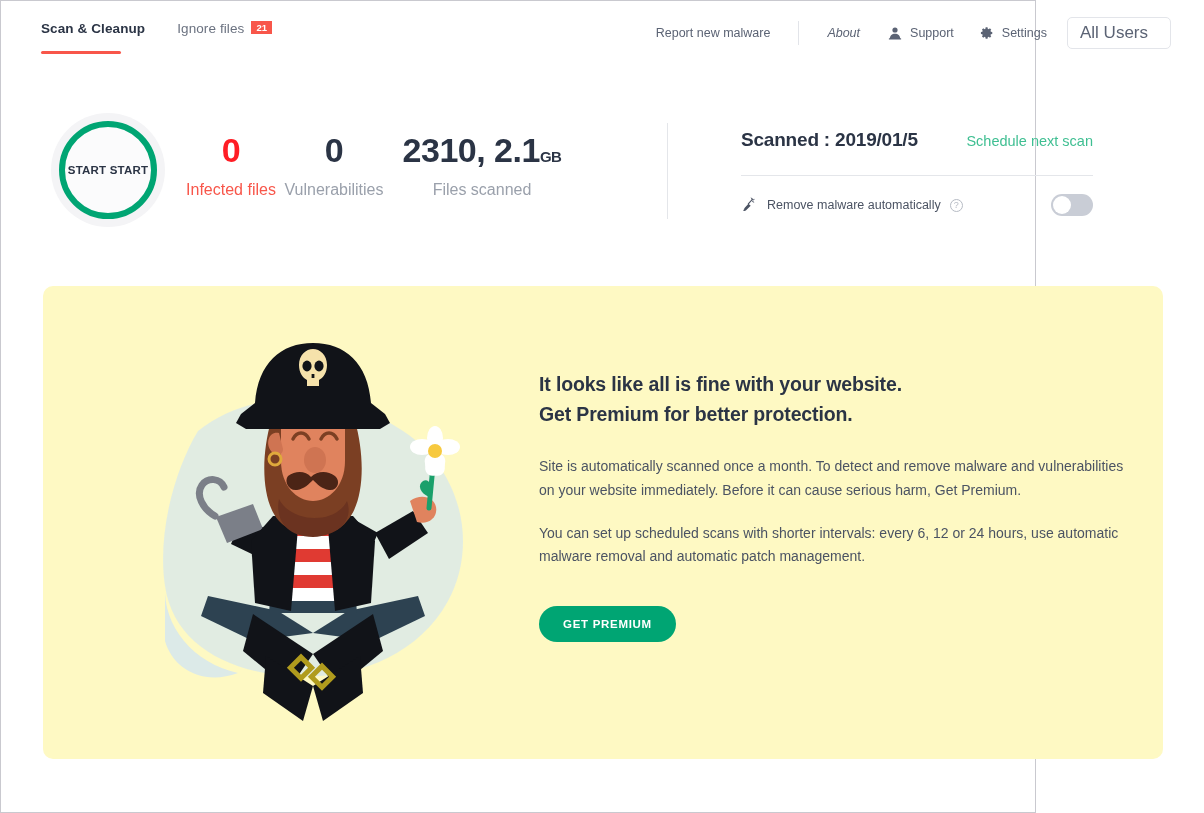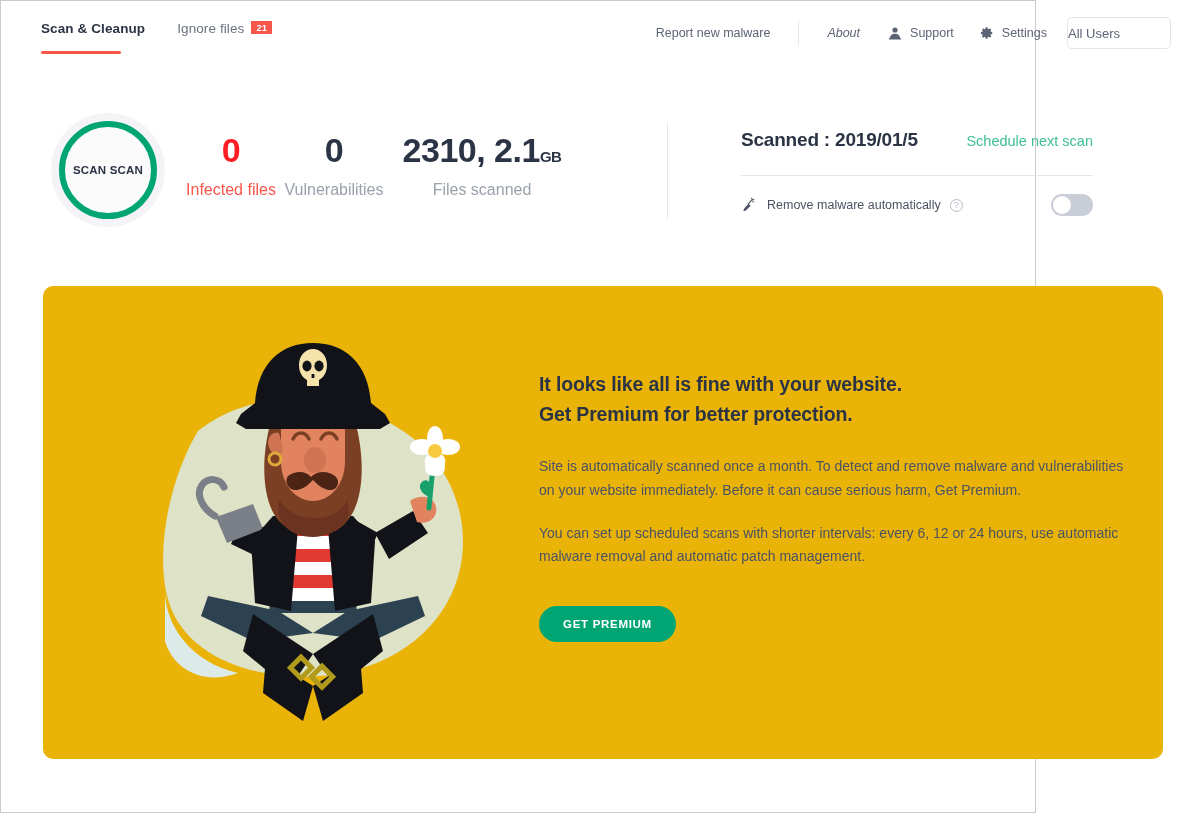--- a/index.html
+++ b/index.html
@@ -59,21 +59,22 @@
     cursor: pointer; white-space: nowrap;
     display: flex; align-items: center; gap: 8px;
   }
   .nav-sep {
     width: 1px; height: 24px; background: #e2e4e9;
   }
   .user-select {
     width: 104px; height: 32px;
     border: 1px solid #e3e5ea; border-radius: 5px;
     display: flex; align-items: center;
-    font-size: 13px; color: #5b6374;
+    padding-left: 12px;
+    font-size: 17px; color: #5b6374;
     background: #fff; cursor: pointer;
     margin-left: 20px;
   }
 
   
   .summary {
     position: absolute; left: 0; top: 100px;
     width: 1202px; height: 140px;
   }
   .scan-circle-wrap {
@@ -145,21 +146,21 @@
   .toggle .knob {
     position: absolute; left: 2px; top: 2px;
     width: 18px; height: 18px; border-radius: 50%;
     background: #ffffff;
   }
 
   
   .promo {
     position: absolute; left: 42px; top: 285px;
     width: 1120px; height: 473px;
-    background: #eab308; border-radius: 10px;
+    background: #fef9c3; border-radius: 10px;
   }
   .promo-art {
     position: absolute; left: 60px; top: 25px;
     width: 420px; height: 420px;
   }
   .promo-text { position: absolute; left: 496px; top: 83px; width: 590px; }
   .promo-h {
     font-size: 19.5px; font-weight: bold; color: #2b3445;
     line-height: 1.55; letter-spacing: -.15px;
   }
@@ -226,21 +227,21 @@
       <div class="user-select">
         <span>All Users</span>
       </div>
     </div>
   </div>
 
   <div class="summary">
 
     <div class="scan-circle-wrap">
       <div class="scan-circle">
-        <span>SCAN SCAN</span>
+        <span>START START</span>
       </div>
     </div>
 
     <div class="stats">
       <div class="stat" style="width:100px;">
         <div class="num red">0</div>
         <div class="lbl red">Infected files</div>
       </div>
       <div class="stat" style="width:106px;">
         <div class="num">0</div>

